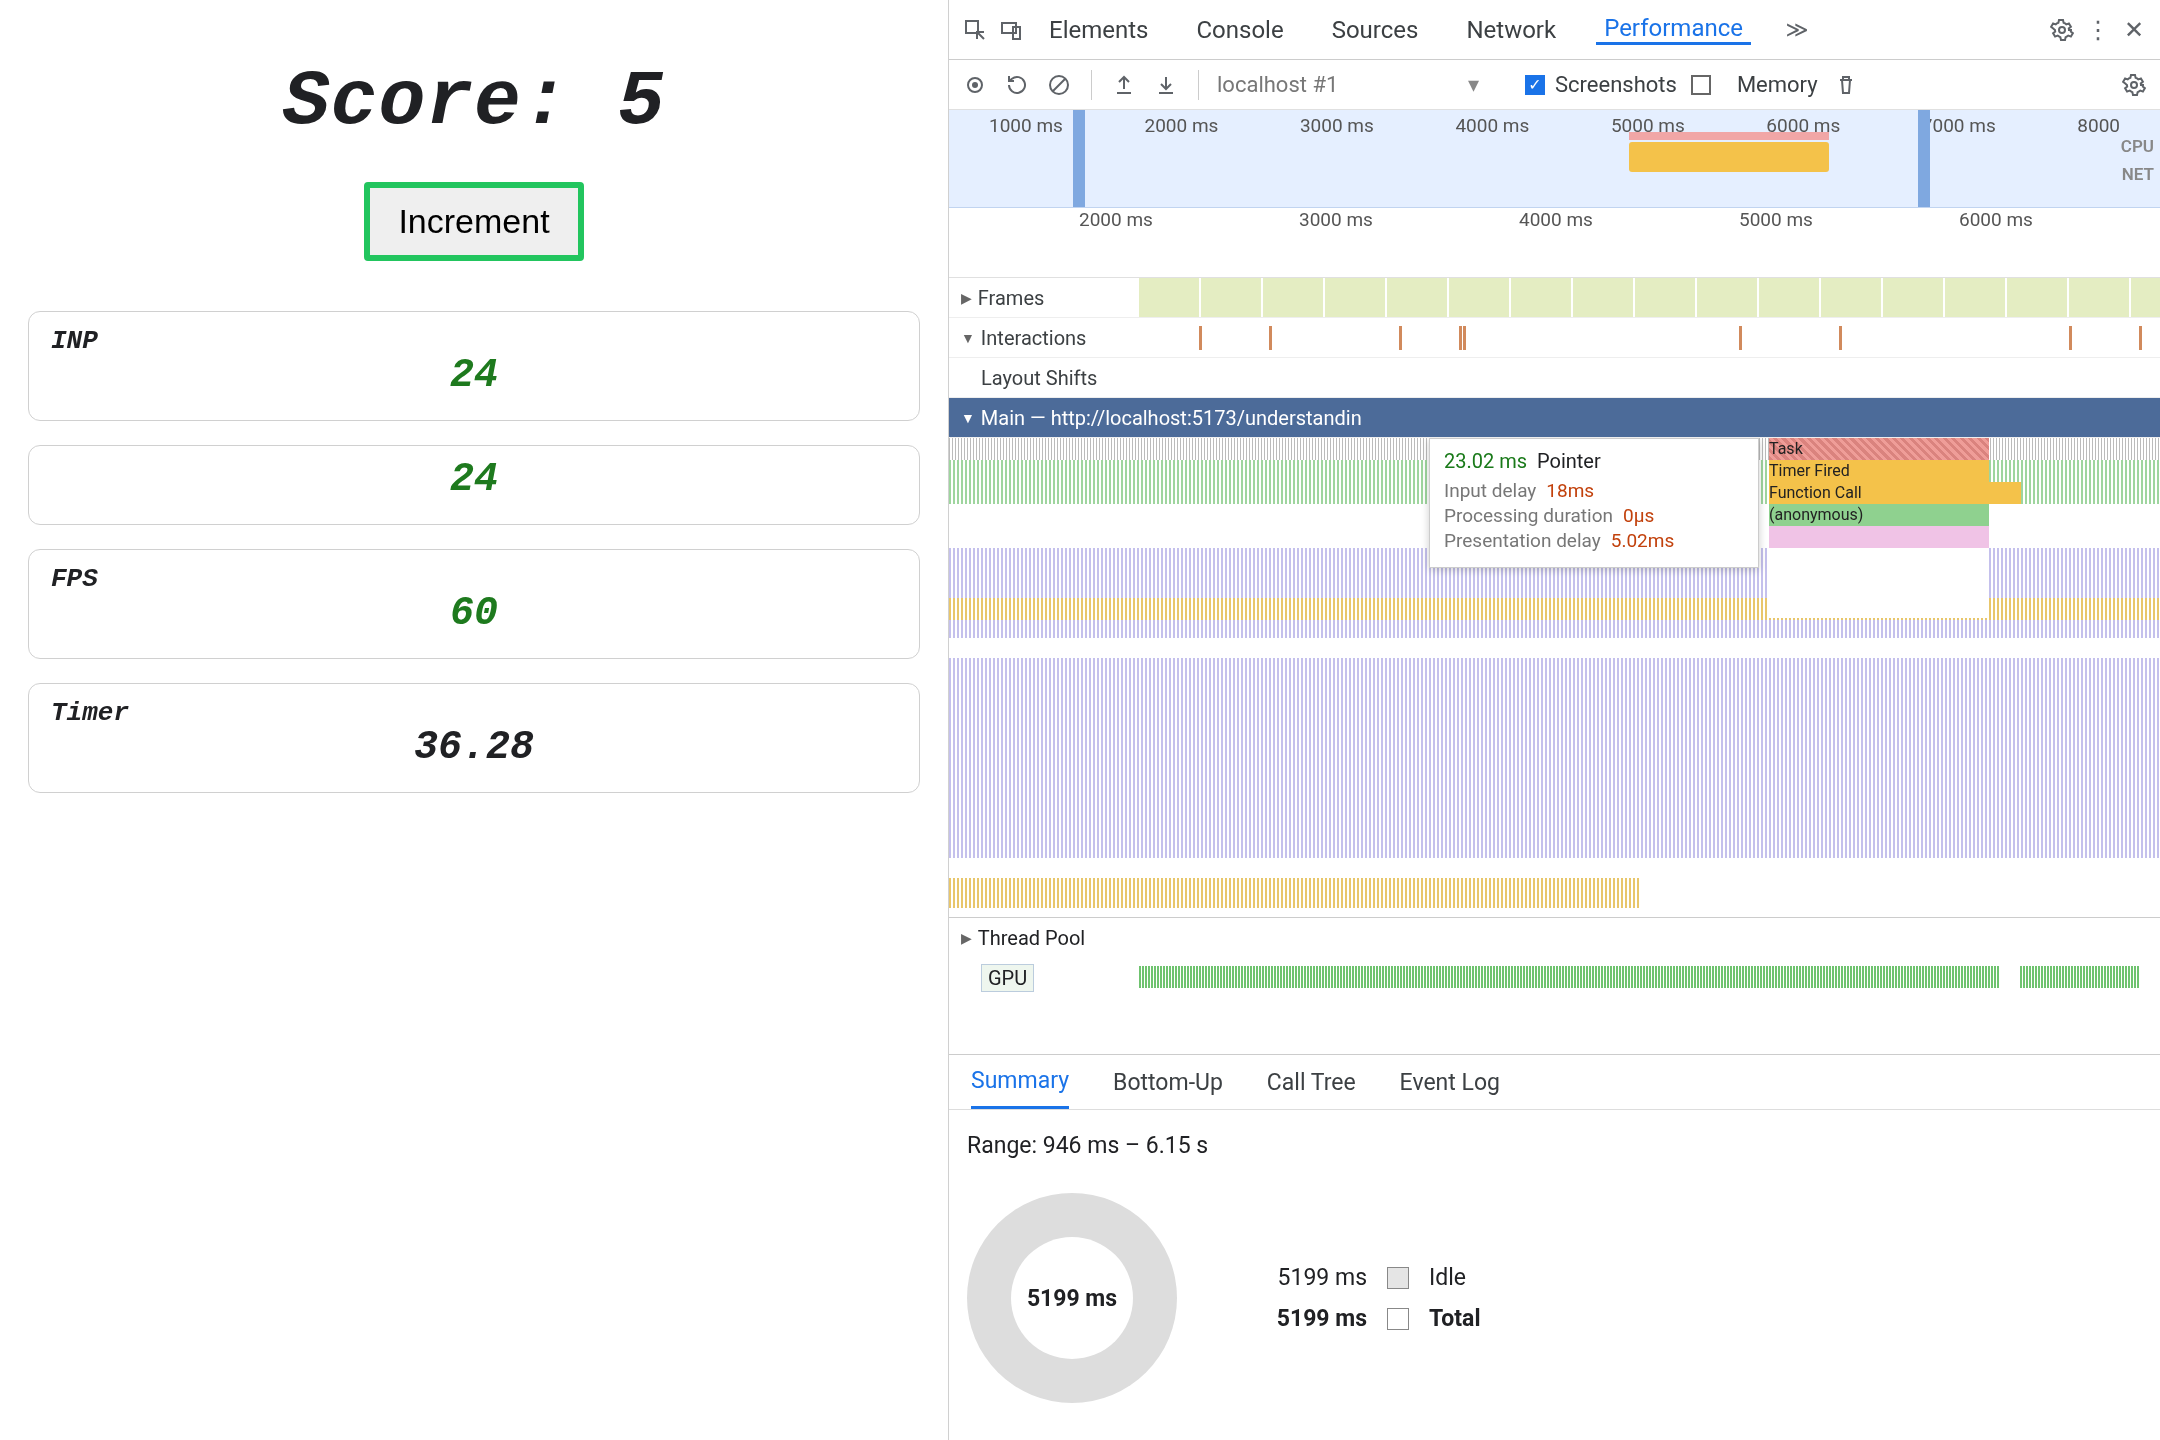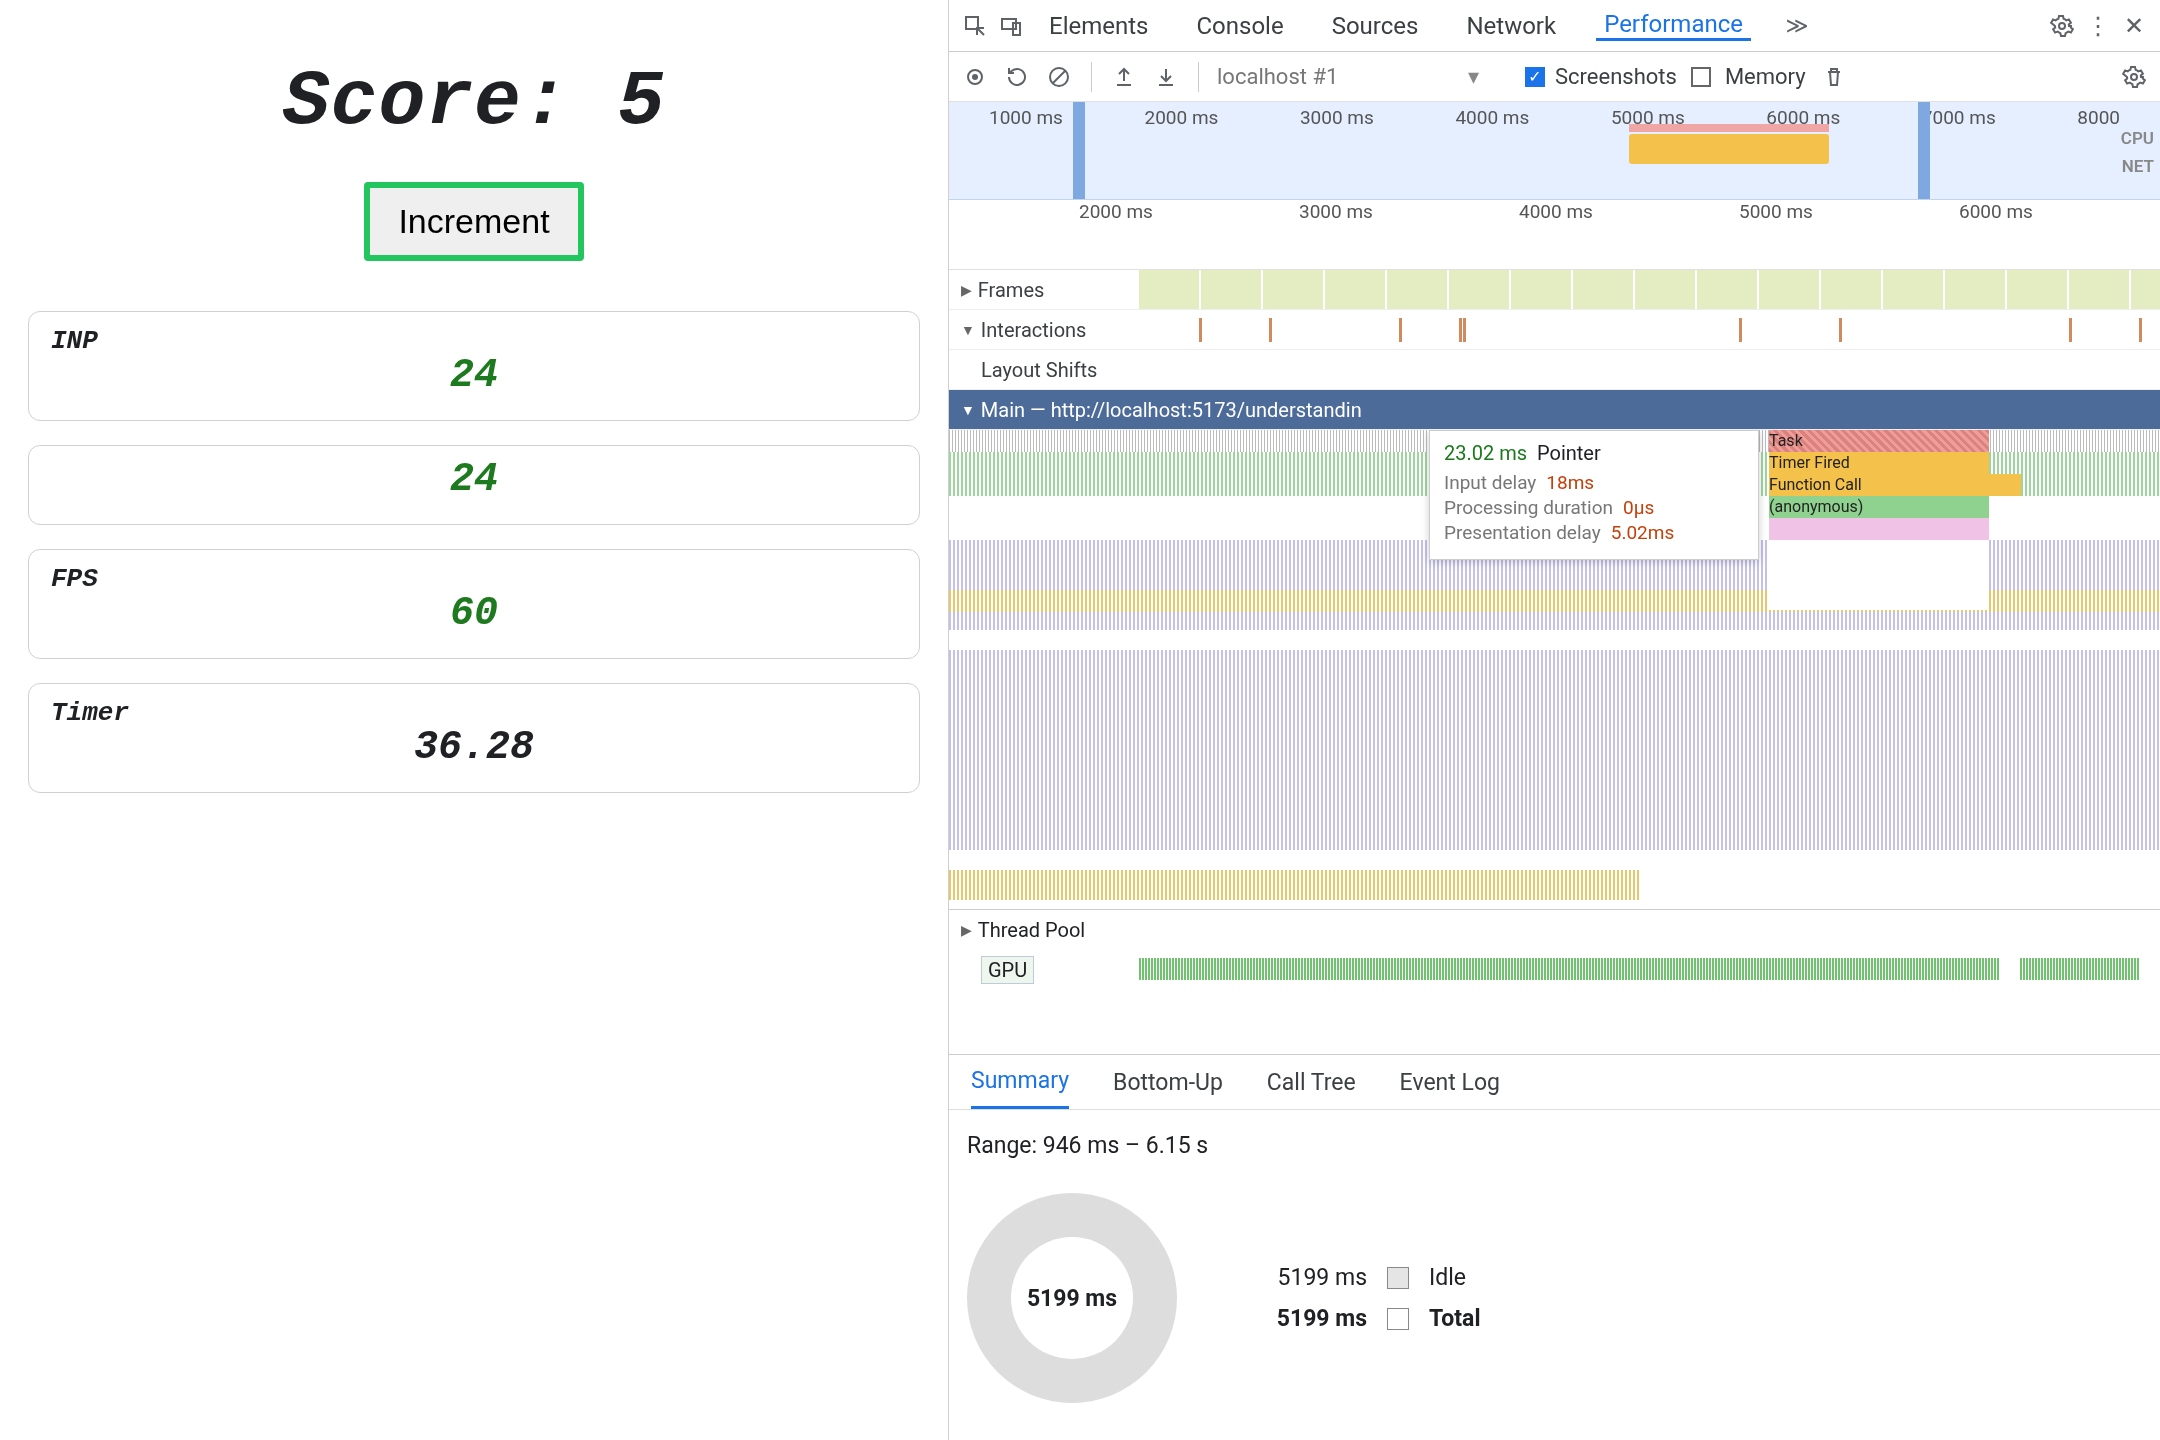--- a/index.html
+++ b/index.html
@@ -27,21 +27,21 @@
  font-size:26px;
 }
 .card-val {
  font-family:"Courier New",Courier,monospace; font-weight:700; font-style:italic;
  font-size:40px; text-align:center; line-height:1;
 }
 .green { color:#1e7a1e; }
 
 .dev { flex:1; height:100%; border-left:1px solid #d0d0d0; display:flex; flex-direction:column; }
 .tabs {
- display:flex; align-items:center; height:52px; border-bottom:1px solid #ccc;
+ display:flex; align-items:center; height:60px; border-bottom:1px solid #ccc;
  padding:0 12px; gap:8px; font-size:24px; color:#3c4043;
 }
 .tabs .grow{flex:1;display:flex;align-items:center;gap:32px;padding-left:8px;}
 .tab { padding:0 8px; height:100%; display:flex; align-items:center; cursor:pointer; }
 .tab.active { color:#1a73e8; border-bottom:3px solid #1a73e8; }
 .icon-btn { width:28px; height:28px; display:flex; align-items:center; justify-content:center; cursor:pointer; color:#5f6368; }
 .icon-btn svg{width:24px;height:24px;}
 
 .toolbar2 {
  display:flex; align-items:center; height:50px; padding:0 12px; gap:14px;
@@ -206,21 +206,21 @@
           <path d="M12 4v12M7 11l5 5 5-5M5 20h14"></path>
         </svg>
       </span>
   <span class="sep"></span>
   <span class="drop">localhost #1</span>
   <span style="flex:0 0 10px;"></span>
   <label style="display:flex;align-items:center;gap:4px;">
         <span class="chk on">✓</span>
         <span>Screenshots</span>
       </label>
-  <label style="display:flex;align-items:center;gap:8px;">
+  <label style="display:flex;align-items:center;gap:20px;">
         <span class="chk"></span>
         <span>Memory</span>
       </label>
   <span class="icon-btn">
         <svg viewBox="0 0 24 24" fill="none" stroke="currentColor" stroke-width="2">
           <path d="M6 7h12M9 7V4h6v3M8 7l1 13h6l1-13"></path>
         </svg>
       </span>
   <span style="flex:1"></span>
   <span class="icon-btn">

